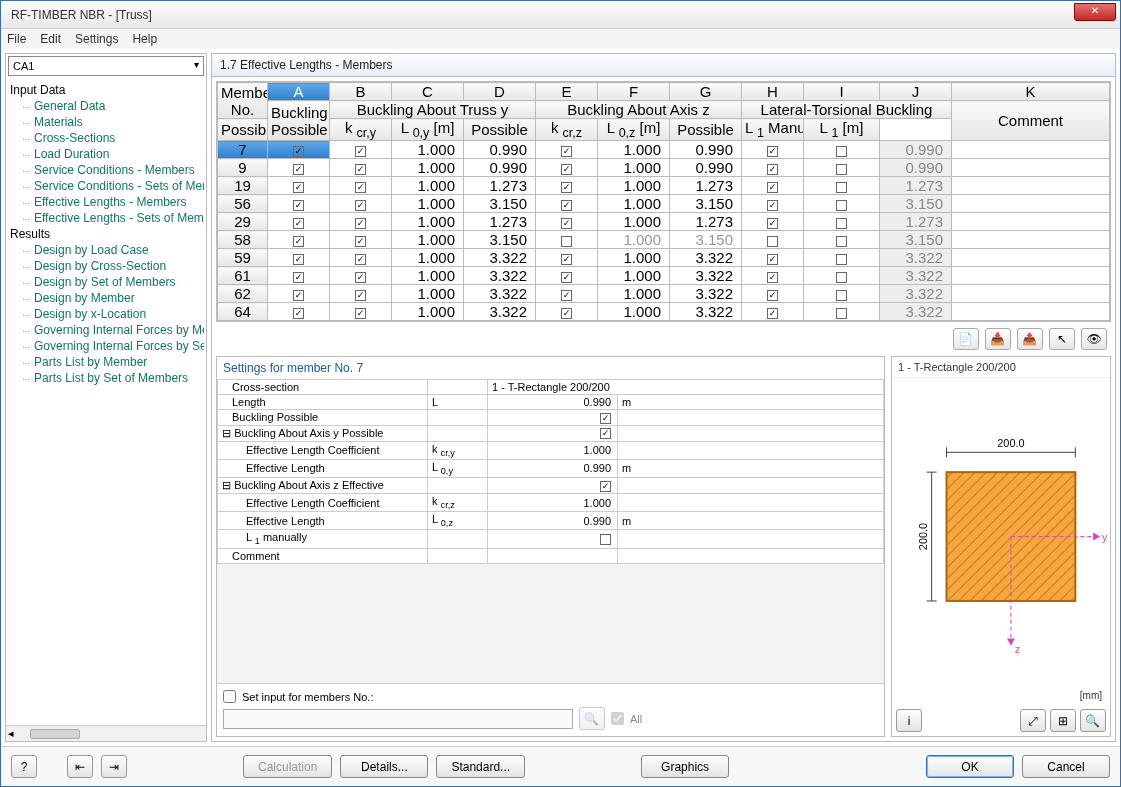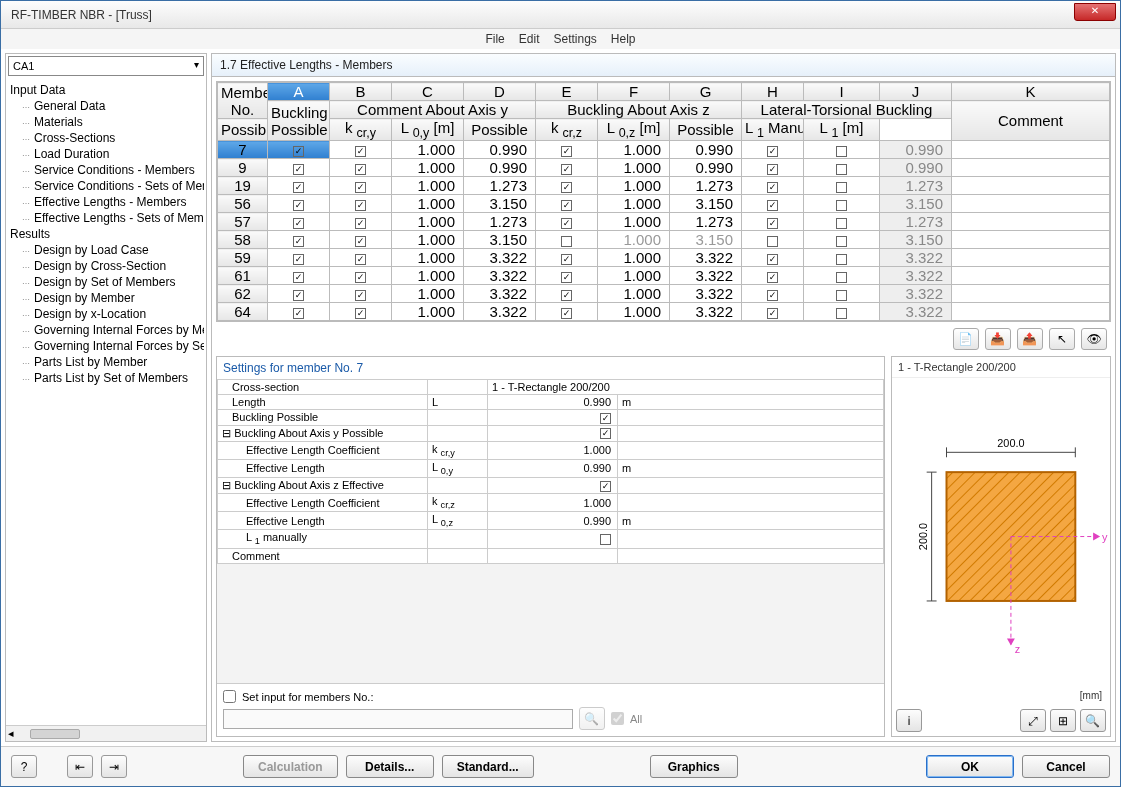--- a/index.html
+++ b/index.html
@@ -1,28 +1,28 @@
 <!DOCTYPE html>
 <html><head>
 <meta charset="utf-8">
 <style>
 * { box-sizing: border-box; margin: 0; padding: 0; }
 body { font-family: "Segoe UI", Tahoma, sans-serif; font-size: 11px; background: #fff; width: 1121px; height: 787px; overflow: hidden; border: 1px solid #3a6ea5; }
 .titlebar { height: 28px; background: linear-gradient(#fdfdfd, #e8e8e8); border-bottom: 1px solid #ccc; display: flex; align-items: center; padding: 0 4px; position: relative; }
 .titlebar .title { padding-left: 6px; font-size: 12px; color: #333; }
 .close-btn { position: absolute; right: 4px; top: 2px; width: 42px; height: 18px; background: linear-gradient(#e57373,#c62828); border: 1px solid #8b0000; border-radius: 0 0 3px 3px; color: #fff; text-align: center; line-height: 14px; font-size: 10px; }
-.menubar { height: 20px; background: #f5f5f5; display: flex; align-items: center; padding: 0 6px; gap: 14px; font-size: 12px; color: #333; justify-content: center; }
+.menubar { height: 20px; background: #f5f5f5; display: flex; align-items: center; padding: 0 6px; gap: 14px; font-size: 12px; color: #333; }
 .menubar span { cursor: default; }
 .main { display: flex; height: calc(100% - 28px - 20px - 40px); padding: 4px; gap: 4px; }
 .sidebar { width: 202px; display: flex; flex-direction: column; border: 1px solid #bbb; background: #fff; }
 .combo { height: 20px; border: 1px solid #888; margin: 2px; display: flex; align-items: center; padding: 0 4px; font-size: 11px; position: relative; }
 .combo::after { content: "▾"; position: absolute; right: 4px; top: 2px; font-size: 10px; }
 .tree { flex: 1; padding: 4px 2px; overflow: hidden; font-size: 12px; }
 .tree .lvl0 { font-weight: normal; padding: 1px 2px; color: #000; }
-.tree .lvl1 { padding: 1px 2px 1px 14px; color: #000000; white-space: nowrap; overflow: hidden; }
+.tree .lvl1 { padding: 1px 2px 1px 14px; color: #0f766e; white-space: nowrap; overflow: hidden; }
 .tree .lvl1::before { content: "⋯"; color: #888; margin-right: 4px; font-size: 8px; }
 .hscroll { height: 16px; border-top: 1px solid #ccc; background: #f1f1f1; display:flex; align-items:center; }
 .hscroll .thumb { width: 50px; height: 10px; background: #d4d4d4; border: 1px solid #aaa; margin-left: 14px; border-radius: 2px; }
 .content { flex: 1; display: flex; flex-direction: column; border: 1px solid #bbb; background: #fff; }
 .content-title { background: linear-gradient(#fafdff,#e6f0fa); border-bottom: 1px solid #bbb; padding: 4px 8px; font-size: 12px; color: #222; }
 .workarea { flex: 1; display: flex; flex-direction: column; padding: 4px; gap: 4px; overflow: hidden; }
 .grid-wrap { border: 1px solid #bbb; overflow: hidden; }
 table.grid { border-collapse: collapse; width: 100%; font-size: 15px; table-layout: fixed; }
 table.grid th, table.grid td { border: 1px solid #bbb; padding: 0 3px; height: 16px; text-align: center; overflow: hidden; white-space: nowrap; }
 table.grid th { background: linear-gradient(#fafafa,#e6e6e6); font-weight: normal; }
@@ -49,21 +49,21 @@
 .detail-foot .row { display: flex; align-items: center; gap: 6px; }
 .detail-foot input[type=text] { flex: 1; max-width: 350px; height: 20px; border: 1px solid #aaa; }
 .preview { width: 220px; border: 1px solid #bbb; display: flex; flex-direction: column; }
 .preview-title { padding: 4px 6px; font-size: 11px; color: #333; border-bottom: 1px solid #eee; }
 .preview-canvas { flex: 1; position: relative; }
 .preview-foot { padding: 4px; display: flex; justify-content: space-between; align-items: center; }
 .footer { height: 40px; display: flex; align-items: center; padding: 6px 10px; gap: 8px; border-top: 1px solid #ccc; background: #f7f7f7; }
 .footer .spacer { flex: 1; }
 .btn { height: 23px; padding: 0 14px; border: 1px solid #888; background: linear-gradient(#fdfdfd,#e4e4e4); border-radius: 3px; font-size: 12px; cursor: pointer; }
 .btn.primary { border: 1px solid #2a6fc9; outline: 1px solid #7fb7f0; outline-offset: -2px; }
-.btn.w { min-width: 88px; font-weight: bold; }
+.btn.w { min-width: 88px; }
 .iconbtn { width: 26px; height: 23px; border: 1px solid #999; background: linear-gradient(#fdfdfd,#e4e4e4); border-radius: 3px; display: flex; align-items: center; justify-content: center; font-size: 12px; }
 svg.cross-sec { width: 100%; height: 100%; }
 </style>
 </head>
 <body>
 
 <div class="titlebar">
   <span class="title">RF-TIMBER NBR - [Truss]</span>
   <div class="close-btn">✕</div>
 </div>
@@ -139,21 +139,21 @@
             <th>F</th>
             <th>G</th>
             <th>H</th>
             <th>I</th>
             <th>J</th>
             <th>K</th>
           </tr>
           <tr>
             <th rowspan="2" style="white-space:pre">Buckling
 Possible</th>
-            <th colspan="3">Comment About Axis y</th>
+            <th colspan="3">Buckling About Truss y</th>
             <th colspan="3">Buckling About Axis z</th>
             <th colspan="3">Lateral-Torsional Buckling</th>
             <th rowspan="2">Comment</th>
           </tr>
           <tr>
             <th>Possible</th>
             <th>k <sub>cr,y</sub></th>
             <th>L <sub>0,y</sub> [m]</th>
             <th>Possible</th>
             <th>k <sub>cr,z</sub></th>
@@ -214,21 +214,21 @@
                 <td class="num">3.150</td>
                 <td><span class="chk on"></span></td>
                 <td class="num">1.000</td>
                 <td class="num">3.150</td>
                 <td><span class="chk on"></span></td>
                 <td><span class="chk"></span></td>
                 <td class="num gray">3.150</td>
                 <td></td>
               </tr>
               <tr>
-                <td style="background: linear-gradient(rgb(250, 250, 250), rgb(230, 230, 230)); text-align: center;">57</td>
+                <td style="background: linear-gradient(rgb(250, 250, 250), rgb(230, 230, 230)); text-align: center;">29</td>
                 <td><span class="chk on"></span></td>
                 <td><span class="chk on"></span></td>
                 <td class="num">1.000</td>
                 <td class="num">1.273</td>
                 <td><span class="chk on"></span></td>
                 <td class="num">1.000</td>
                 <td class="num">1.273</td>
                 <td><span class="chk on"></span></td>
                 <td><span class="chk"></span></td>
                 <td class="num gray">1.273</td>

